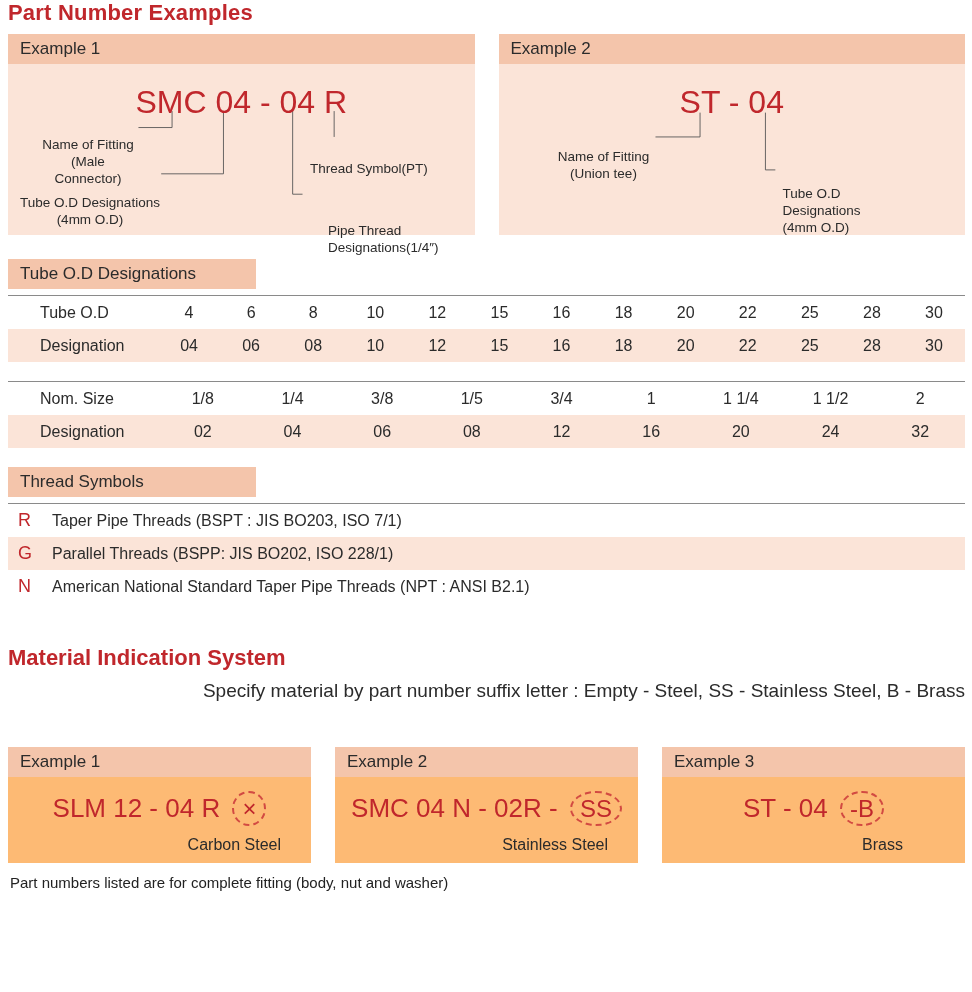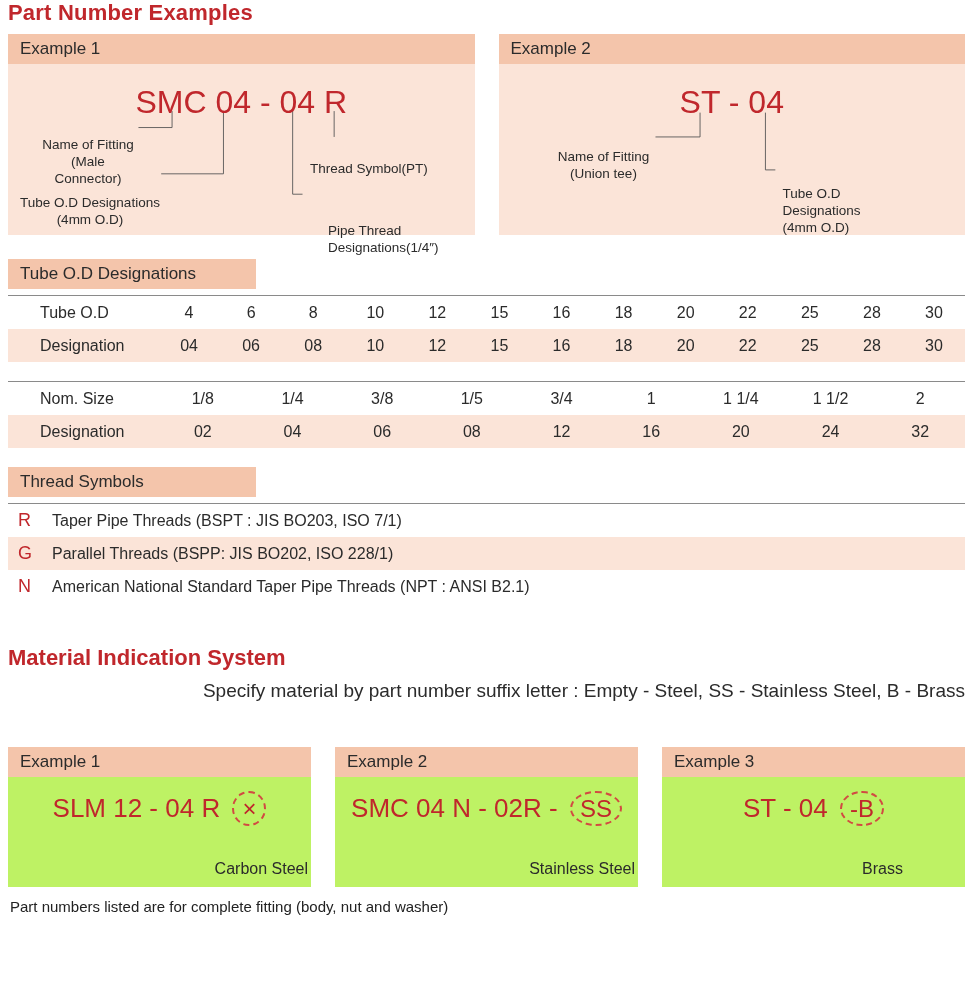--- a/index.html
+++ b/index.html
@@ -45,30 +45,30 @@
   .ts-rows { margin-top:6px; border-top:1px solid #8a8a8a; }
   .ts-row { display:flex; height:33px; align-items:center; font-size:16px; }
   .ts-sym { width:26px; margin-left:10px; color:#c0272c; font-size:18px; }
   .ts-desc { padding-left:8px; }
 
   
   .mat-title { color:#c0272c; font-size:22px; font-weight:bold; margin-top:42px; }
   .mat-sub { font-size:19px; margin-top:9px; color:#2b2b2b;text-align:right; }
   .mat-boxes { display:flex; gap:24px; margin-top:45px; }
   .mat-box { flex:1; }
-  .mat-content { background:#bef264; height:110px; position:relative; }
+  .mat-content { background:#fdba74; height:86px; position:relative; }
   .mat-part {
     position:absolute; top:14px; left:0; right:0; text-align:center;
     font-size:26px; color:#c0272c; white-space:nowrap;
   }
   .suffix-circle {
     display:inline-block; border:2px dashed #d24a42; border-radius:50%;
     padding:0 8px; margin-left:5px; font-size:24px; line-height:1.3; color:#c0272c;
   }
-  .mat-caption { position:absolute; bottom:9px; right:3px; font-size:16px; color:#2b2b2b; }
+  .mat-caption { position:absolute; bottom:9px; right:30px; font-size:16px; color:#2b2b2b; }
   .mat-box:nth-child(3) .mat-caption { right:62px; }
 
   .footnote { margin-top:11px; font-size:15px; padding-left:2px; color:#222222; }
 </style>
 </head>
 <body>
 
 <div class="page">
 
   <div class="page-title">Part Number Examples</div>

